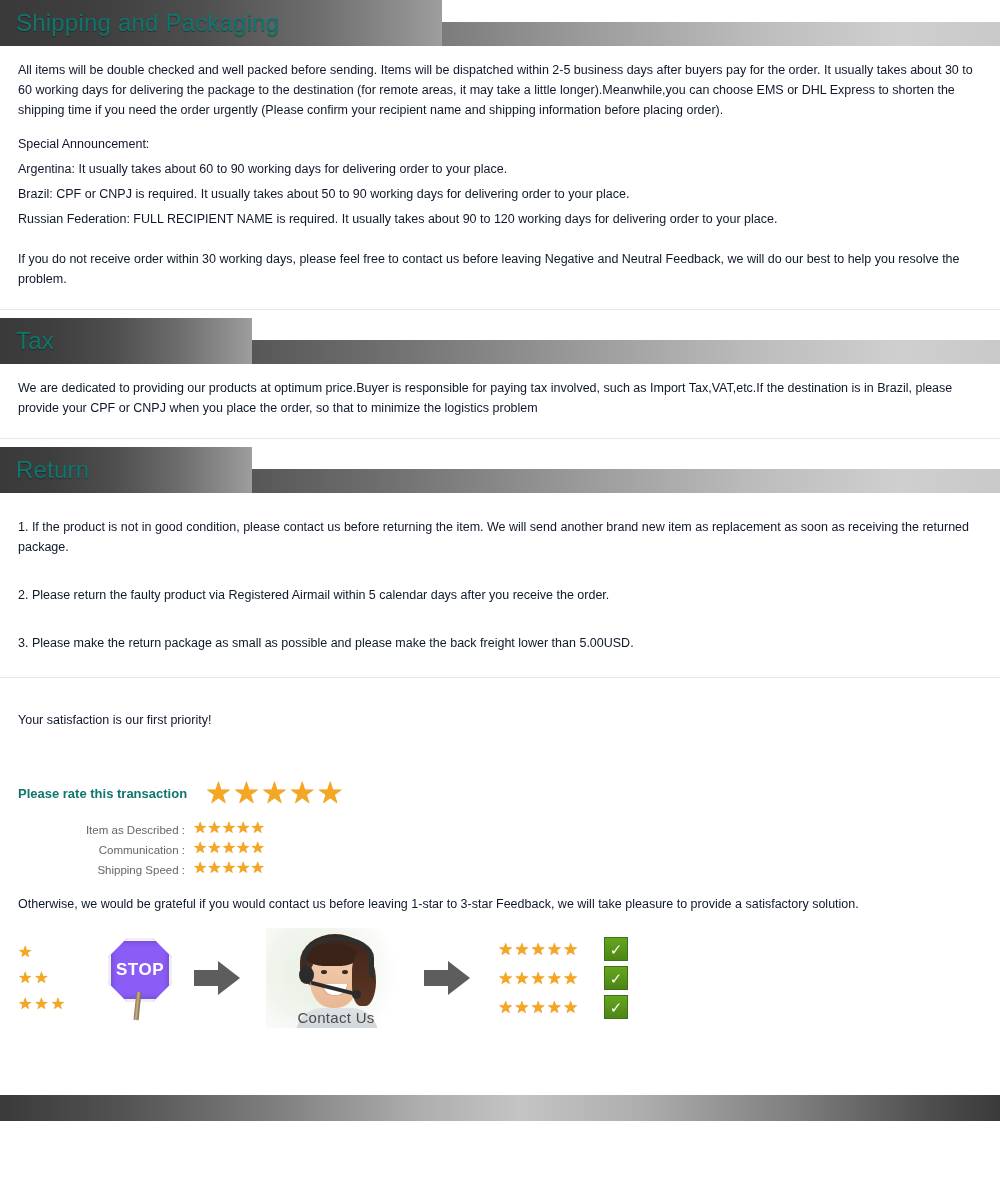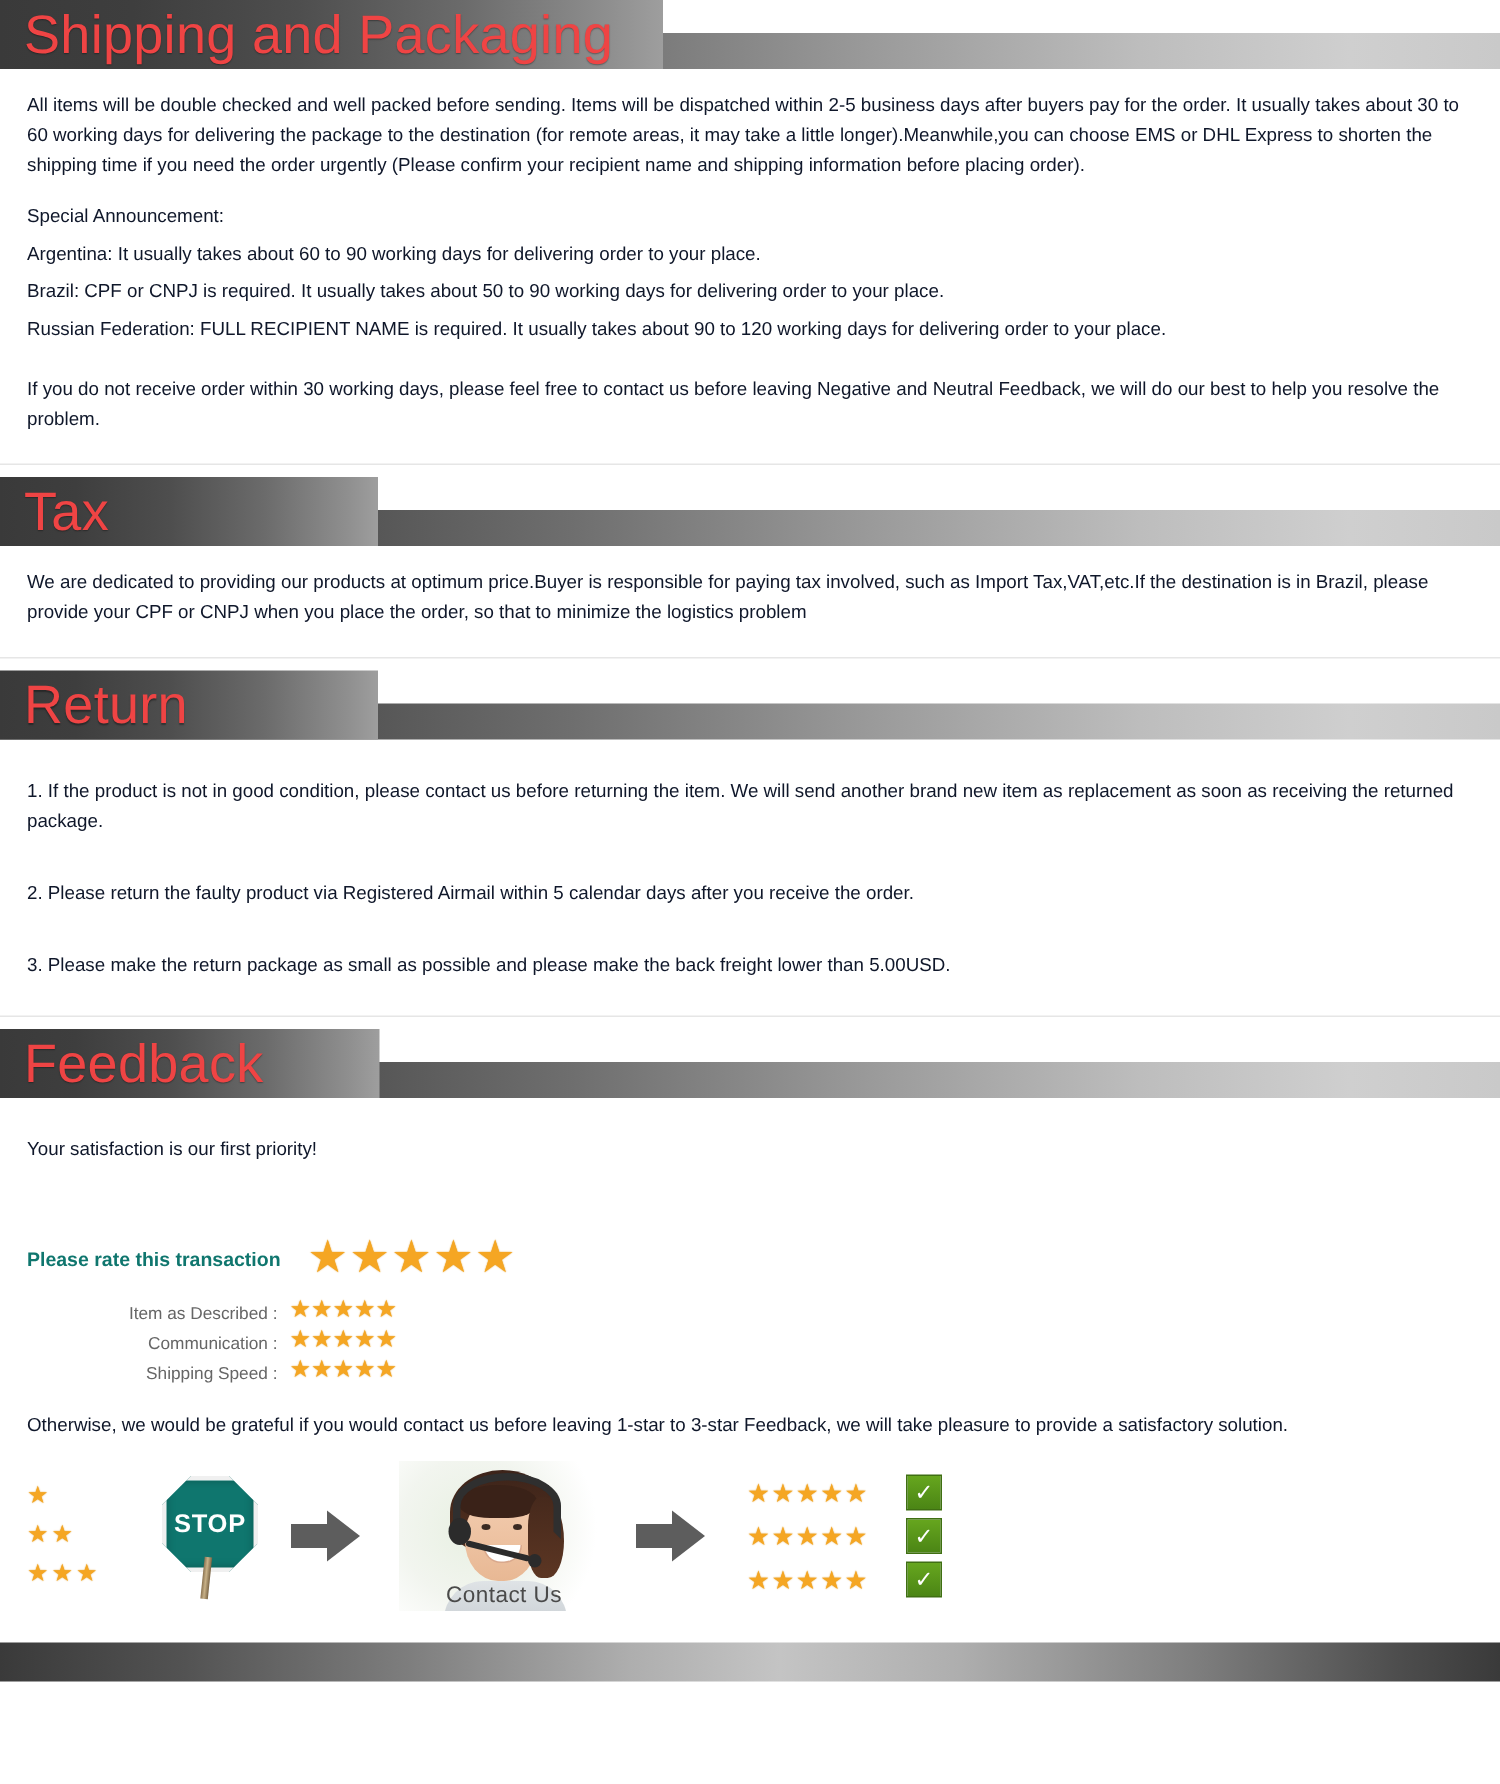--- a/index.html
+++ b/index.html
@@ -43,22 +43,22 @@
     top: 0;
     height: 46px;
     background: linear-gradient(to right, #3a3a3a 0%, #3e3e3e 20%, #4e4e4e 45%, #6b6b6b 70%, #8f8f8f 92%, #9e9e9e 100%);
   }
   .sec-header .title {
     position: absolute;
     left: 16px;
     top: 0;
     height: 46px;
     line-height: 46px;
-    color: #ef4444;
-    font-size: 36px;
+    color: #0f766e;
+    font-size: 24px;
     font-weight: normal;
     letter-spacing: 0.2px;
     white-space: nowrap;
     z-index: 3;
     text-shadow: 0 1px 1px rgba(0,0,0,0.35);
   }
 
   
   .w-shipping .bar-upper { width: 442px; }
   .w-tax .bar-upper      { width: 252px; }
@@ -148,21 +148,21 @@
     height: 84px;
     position: relative;
     margin-left: 6px;
   }
   .stop-oct {
     position: absolute;
     left: 6px;
     top: 2px;
     width: 58px;
     height: 58px;
-    background: #0f766e;
+    background: #8b5cf6;
     border: 3px solid #f0f0f0;
     clip-path: polygon(30% 0%, 70% 0%, 100% 30%, 100% 70%, 70% 100%, 30% 100%, 0% 70%, 0% 30%);
     display: flex;
     align-items: center;
     justify-content: center;
     box-shadow: inset 0 0 6px rgba(0,0,0,0.25);
   }
   .stop-oct span {
     color: #ffffff;
     font-size: 17px;
@@ -389,25 +389,20 @@
     <p class="txt">1. If the product is not in good condition, please contact us before returning the item. We will send another brand new item as replacement as soon as receiving the returned package.</p>
     <div class="gap-28"></div>
     <p class="txt">2. Please return the faulty product via Registered Airmail within 5 calendar days after you receive the order.</p>
     <div class="gap-28"></div>
     <p class="txt">3. Please make the return package as small as possible and please make the back freight lower than 5.00USD.</p>
     <div class="gap-24"></div>
   </div>
   <div class="divider"></div>
 
   <div style="height:8px"></div>
-  <div class="sec-header w-feedback">
-    <div class="bar-lower"></div>
-    <div class="bar-upper"></div>
-    <div class="title">Feedback</div>
-  </div>
 
   <div class="sec-body">
     <div class="gap-24"></div>
     <p class="txt">Your satisfaction is our first priority!</p>
     <div class="gap-28"></div>
   </div>
 
   <div style="height:20px"></div>
 
   <div class="rate-row">

